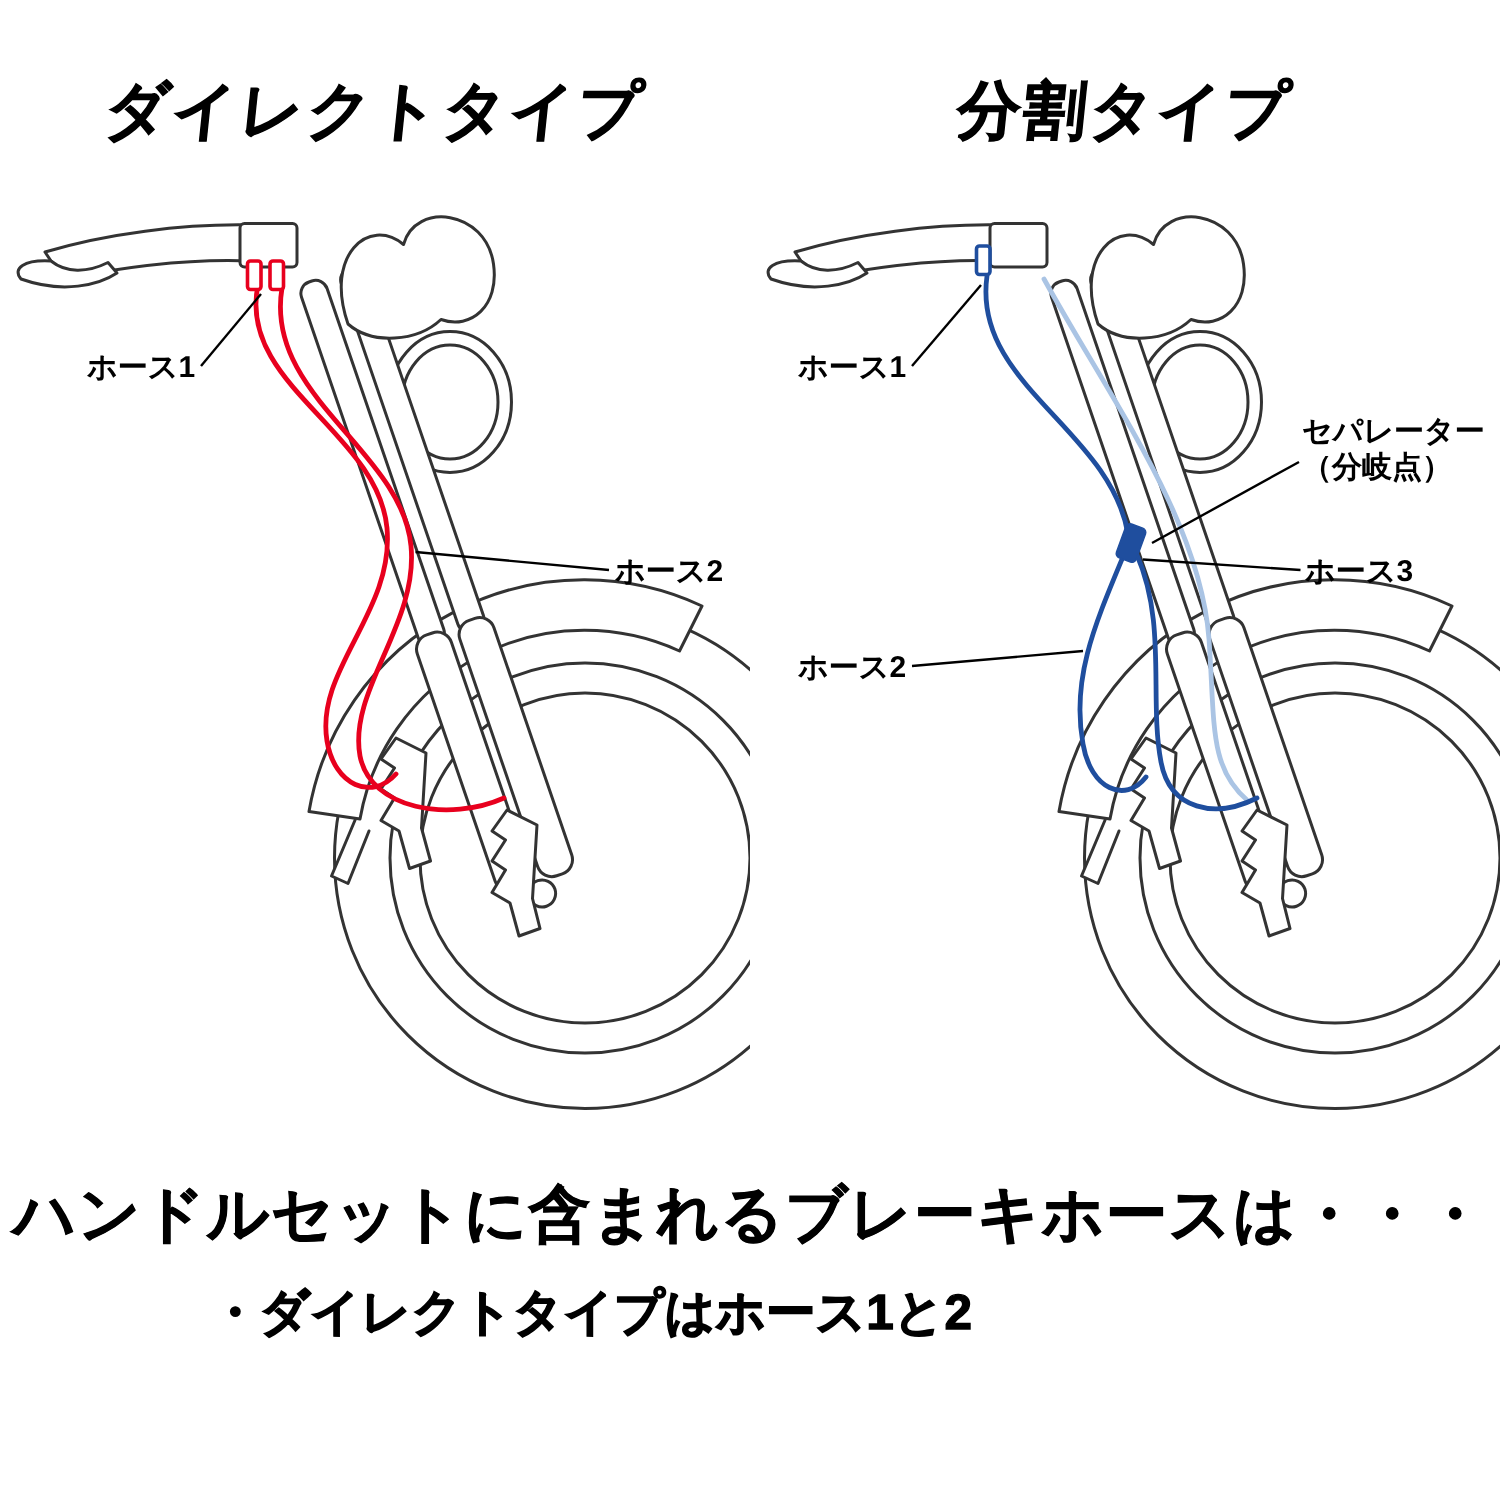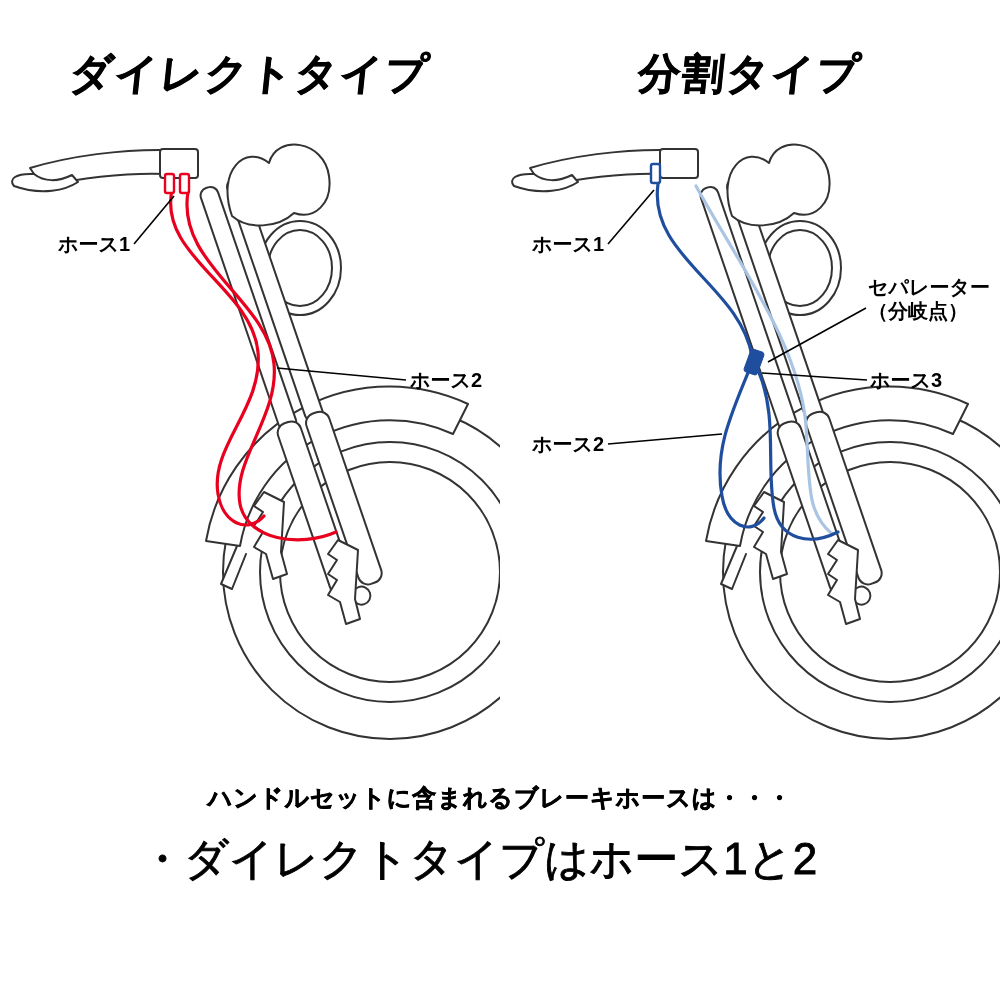--- a/index.html
+++ b/index.html
@@ -20,25 +20,25 @@
   .leader { stroke:#000; stroke-width:1.6; fill:none; }
   .hose { fill:none; stroke-width:3.2; stroke-linecap:round; }
   .hose-direct { stroke:var(--hose-direct,#e8001e); }
   .hose-split { stroke:var(--hose-split,#1f4e9e); }
   .hose-split-light { stroke:var(--hose-split-light,#aac4e4); }
   .fitting-direct { fill:#fff; stroke:var(--hose-direct,#e8001e); stroke-width:2.4; }
   .fitting-split { fill:#fff; stroke:var(--hose-split,#1f4e9e); stroke-width:2.4; }
   .sep-block { fill:var(--hose-split,#1f4e9e); stroke:var(--hose-split,#1f4e9e); }
   .footer { margin-top:26px; }
   .footer-intro {
-    text-align:center; font-size:24px; font-weight:900; letter-spacing:1px;
+    text-align:center; font-size:41px; font-weight:900; letter-spacing:1px;
     -webkit-text-stroke:0.6px currentColor;
   }
   .footer-bullet {
-    margin:16px 0 0 140px; font-size:44px; font-weight:400;
+    margin:16px 0 0 140px; font-size:33px; font-weight:700;
     -webkit-text-stroke:0.9px currentColor;
   }
   .defs-holder { position:absolute; width:0; height:0; overflow:hidden; }
 </style>
 </head>
 <body>
 
 <svg class="defs-holder" aria-hidden="true">
   <defs>
     <g id="bike-front" stroke="#333" stroke-width="2" fill="none" stroke-linejoin="round" stroke-linecap="round">

